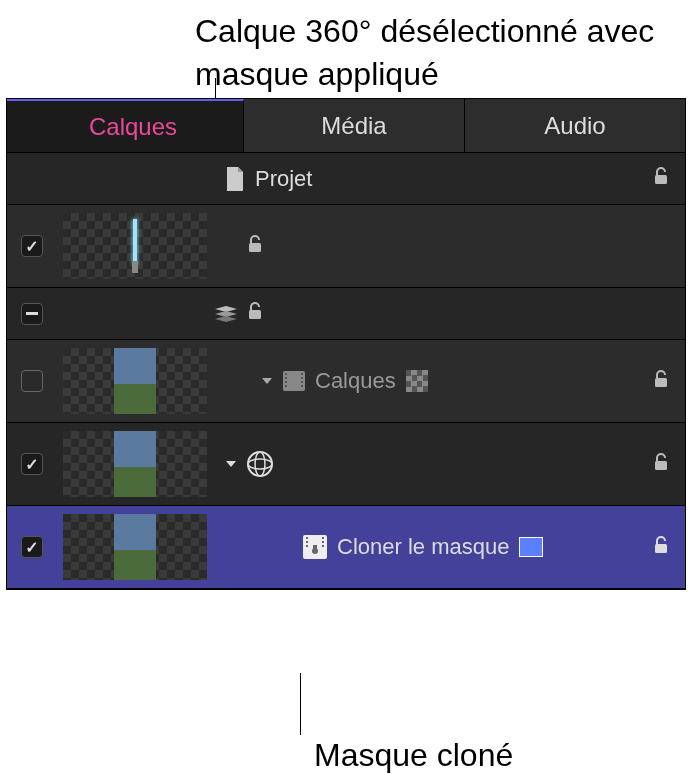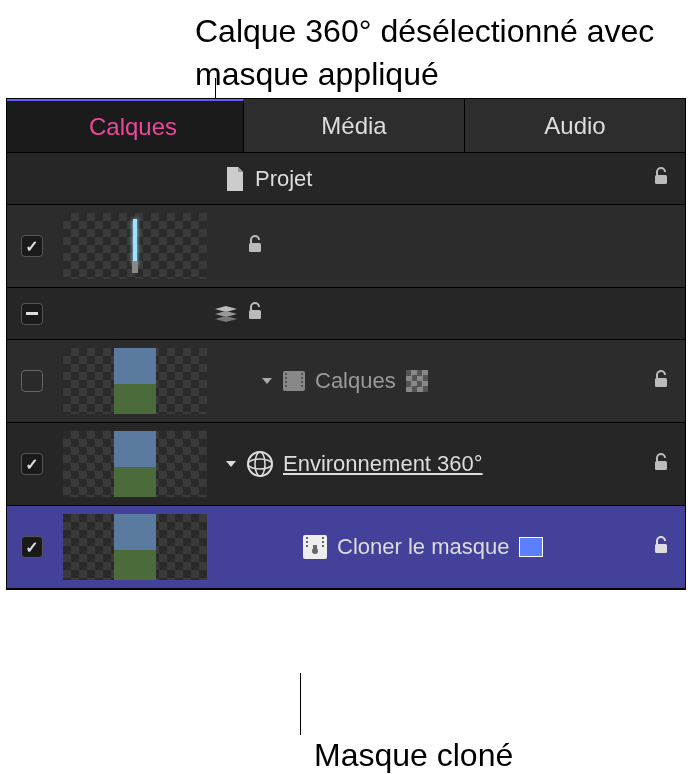--- a/index.html
+++ b/index.html
@@ -298,21 +298,20 @@
             <path fill="#ddd" d="M1 3l5 6 5-6z"></path>
           </svg>
       </span>
       <span class="ico">
         <svg width="26" height="26" viewBox="0 0 26 26">
             <circle cx="13" cy="13" r="12" fill="none" stroke="#ddd" stroke-width="2"></circle>
             <ellipse cx="13" cy="13" rx="12" ry="5" fill="none" stroke="#ddd" stroke-width="1.5"></ellipse>
             <ellipse cx="13" cy="13" rx="5" ry="12" fill="none" stroke="#ddd" stroke-width="1.5"></ellipse>
           </svg>
       </span>
-      <span class="under">Environnement 360°</span>
     </div>
     <div class="rightcol">
       <span class="lock">
         <svg width="20" height="20" viewBox="0 0 20 20">
             <path fill="none" stroke="#bbb" stroke-width="2" d="M6 9V6a4 4 0 0 1 8 0"></path>
             <rect x="4" y="9" width="12" height="9" rx="1.5" fill="#bbb"></rect>
           </svg>
       </span>
     </div>
   </div>

